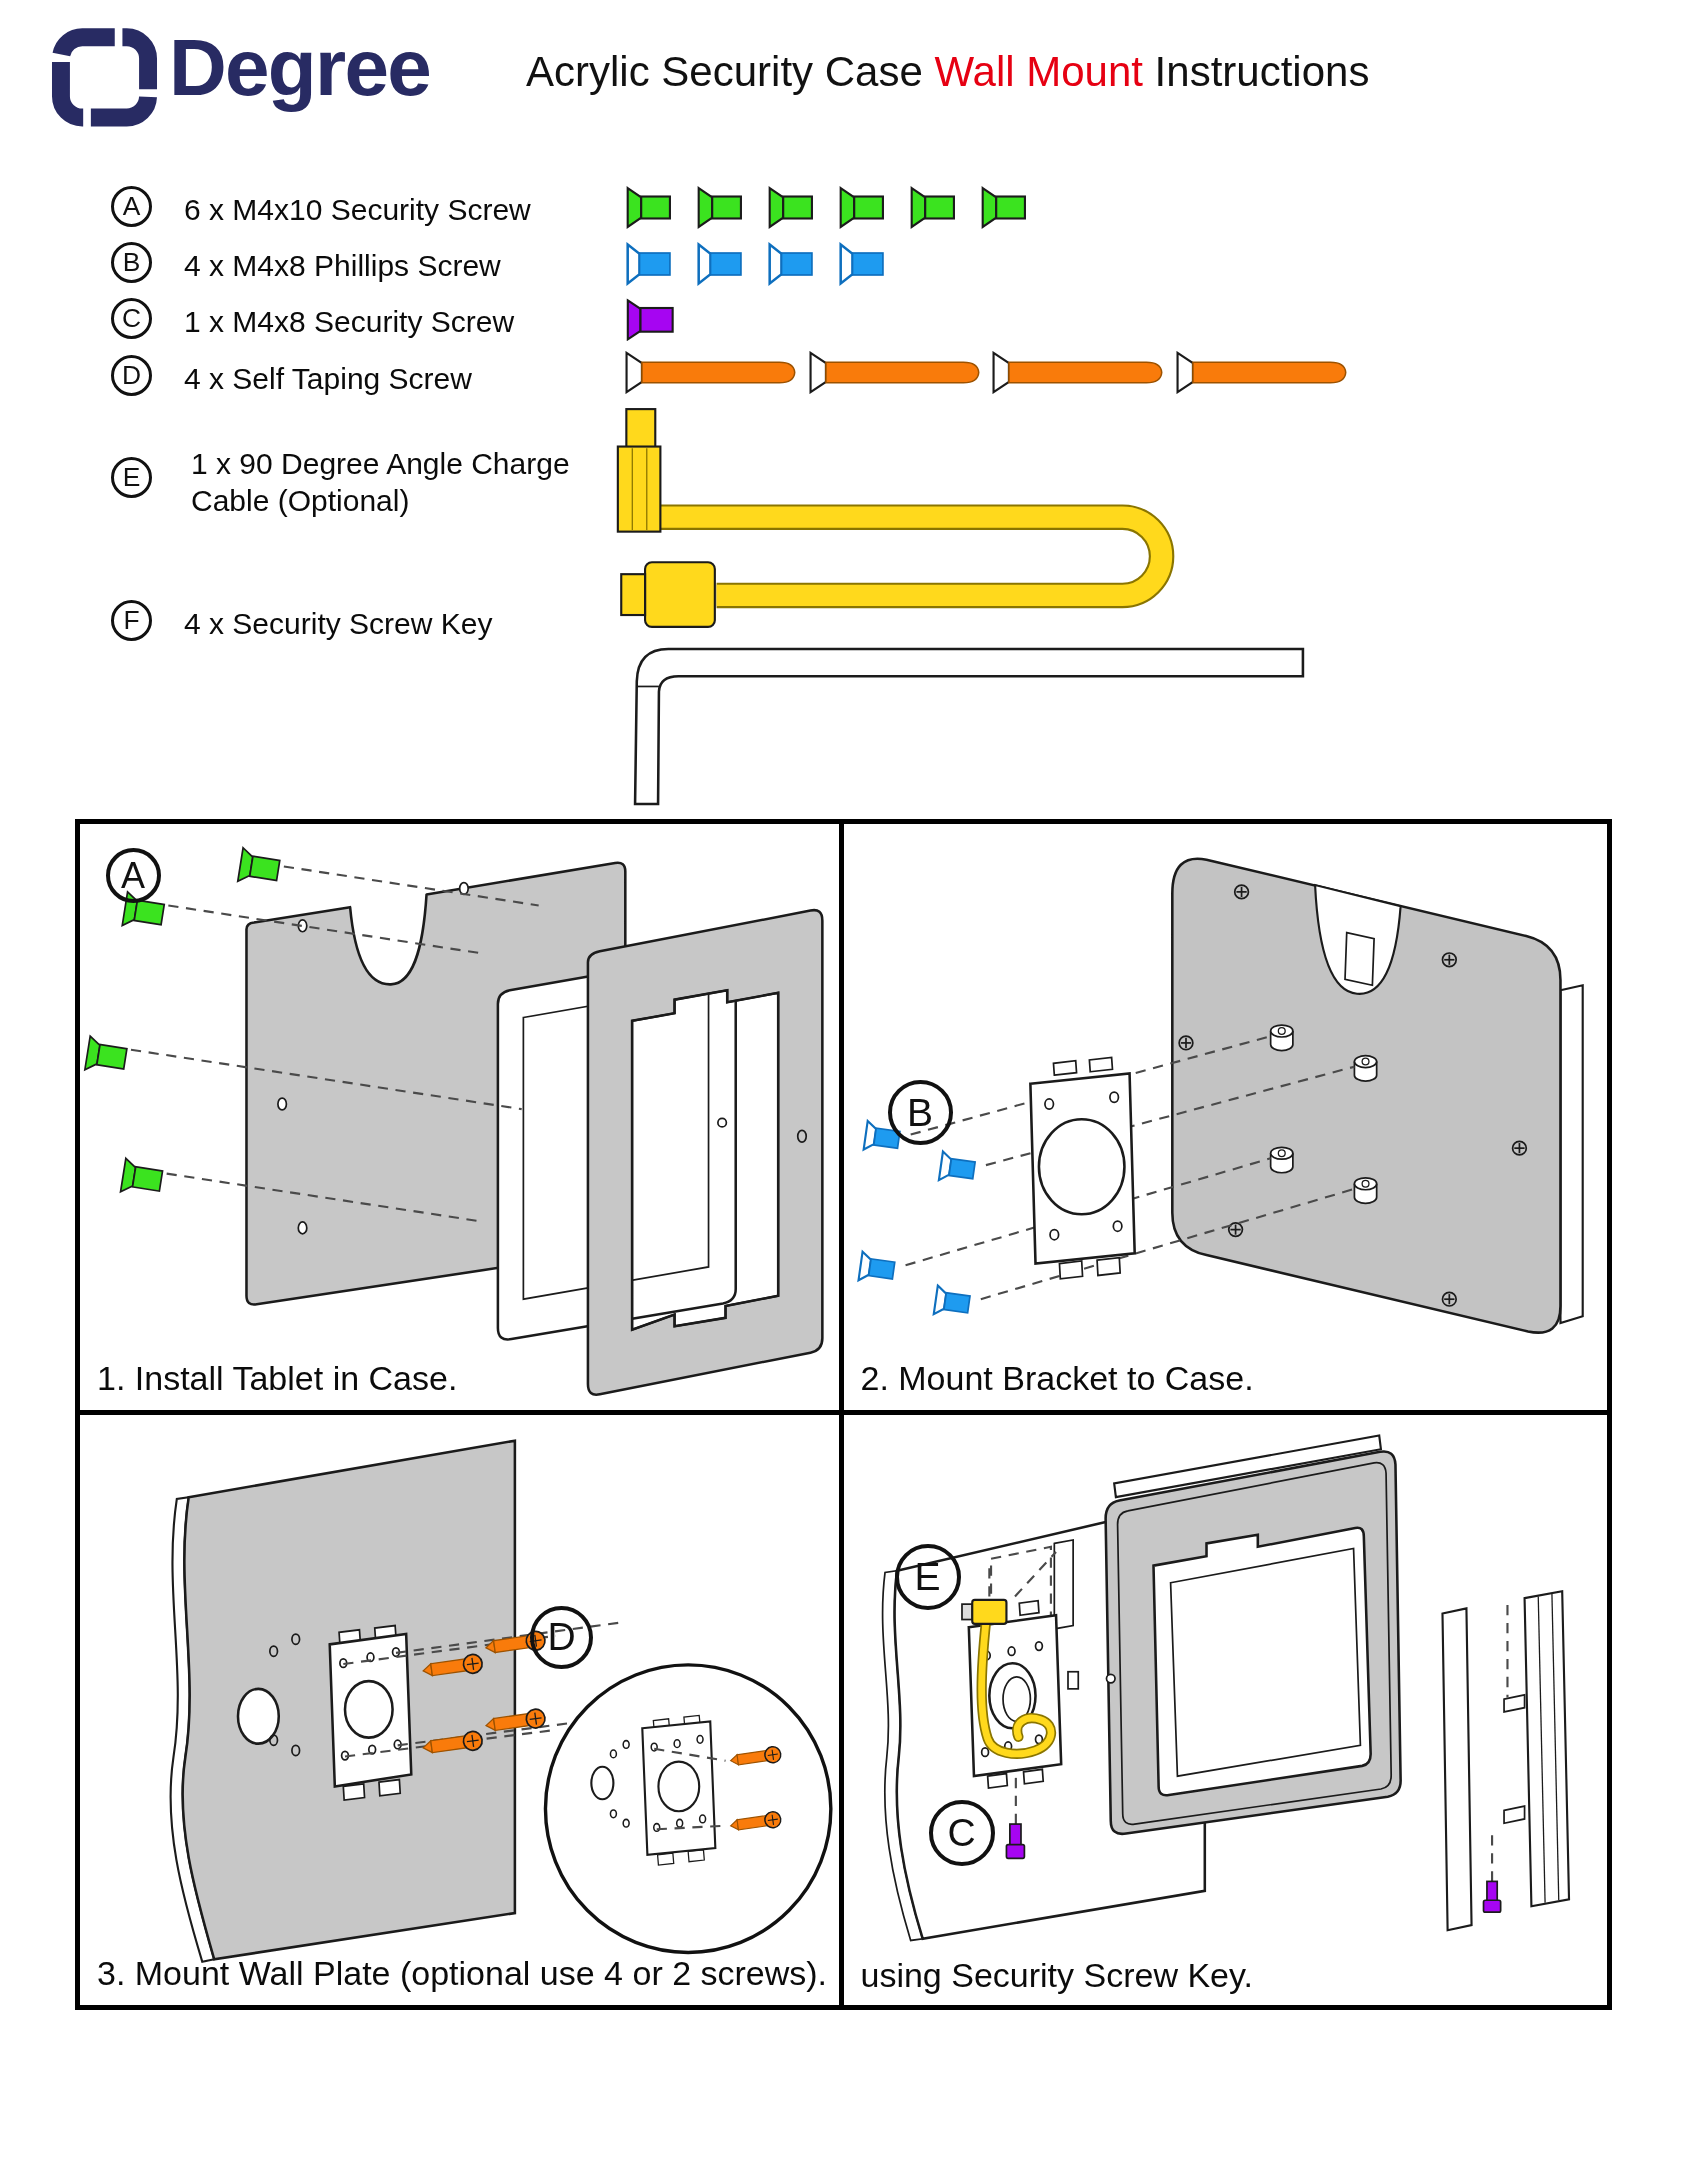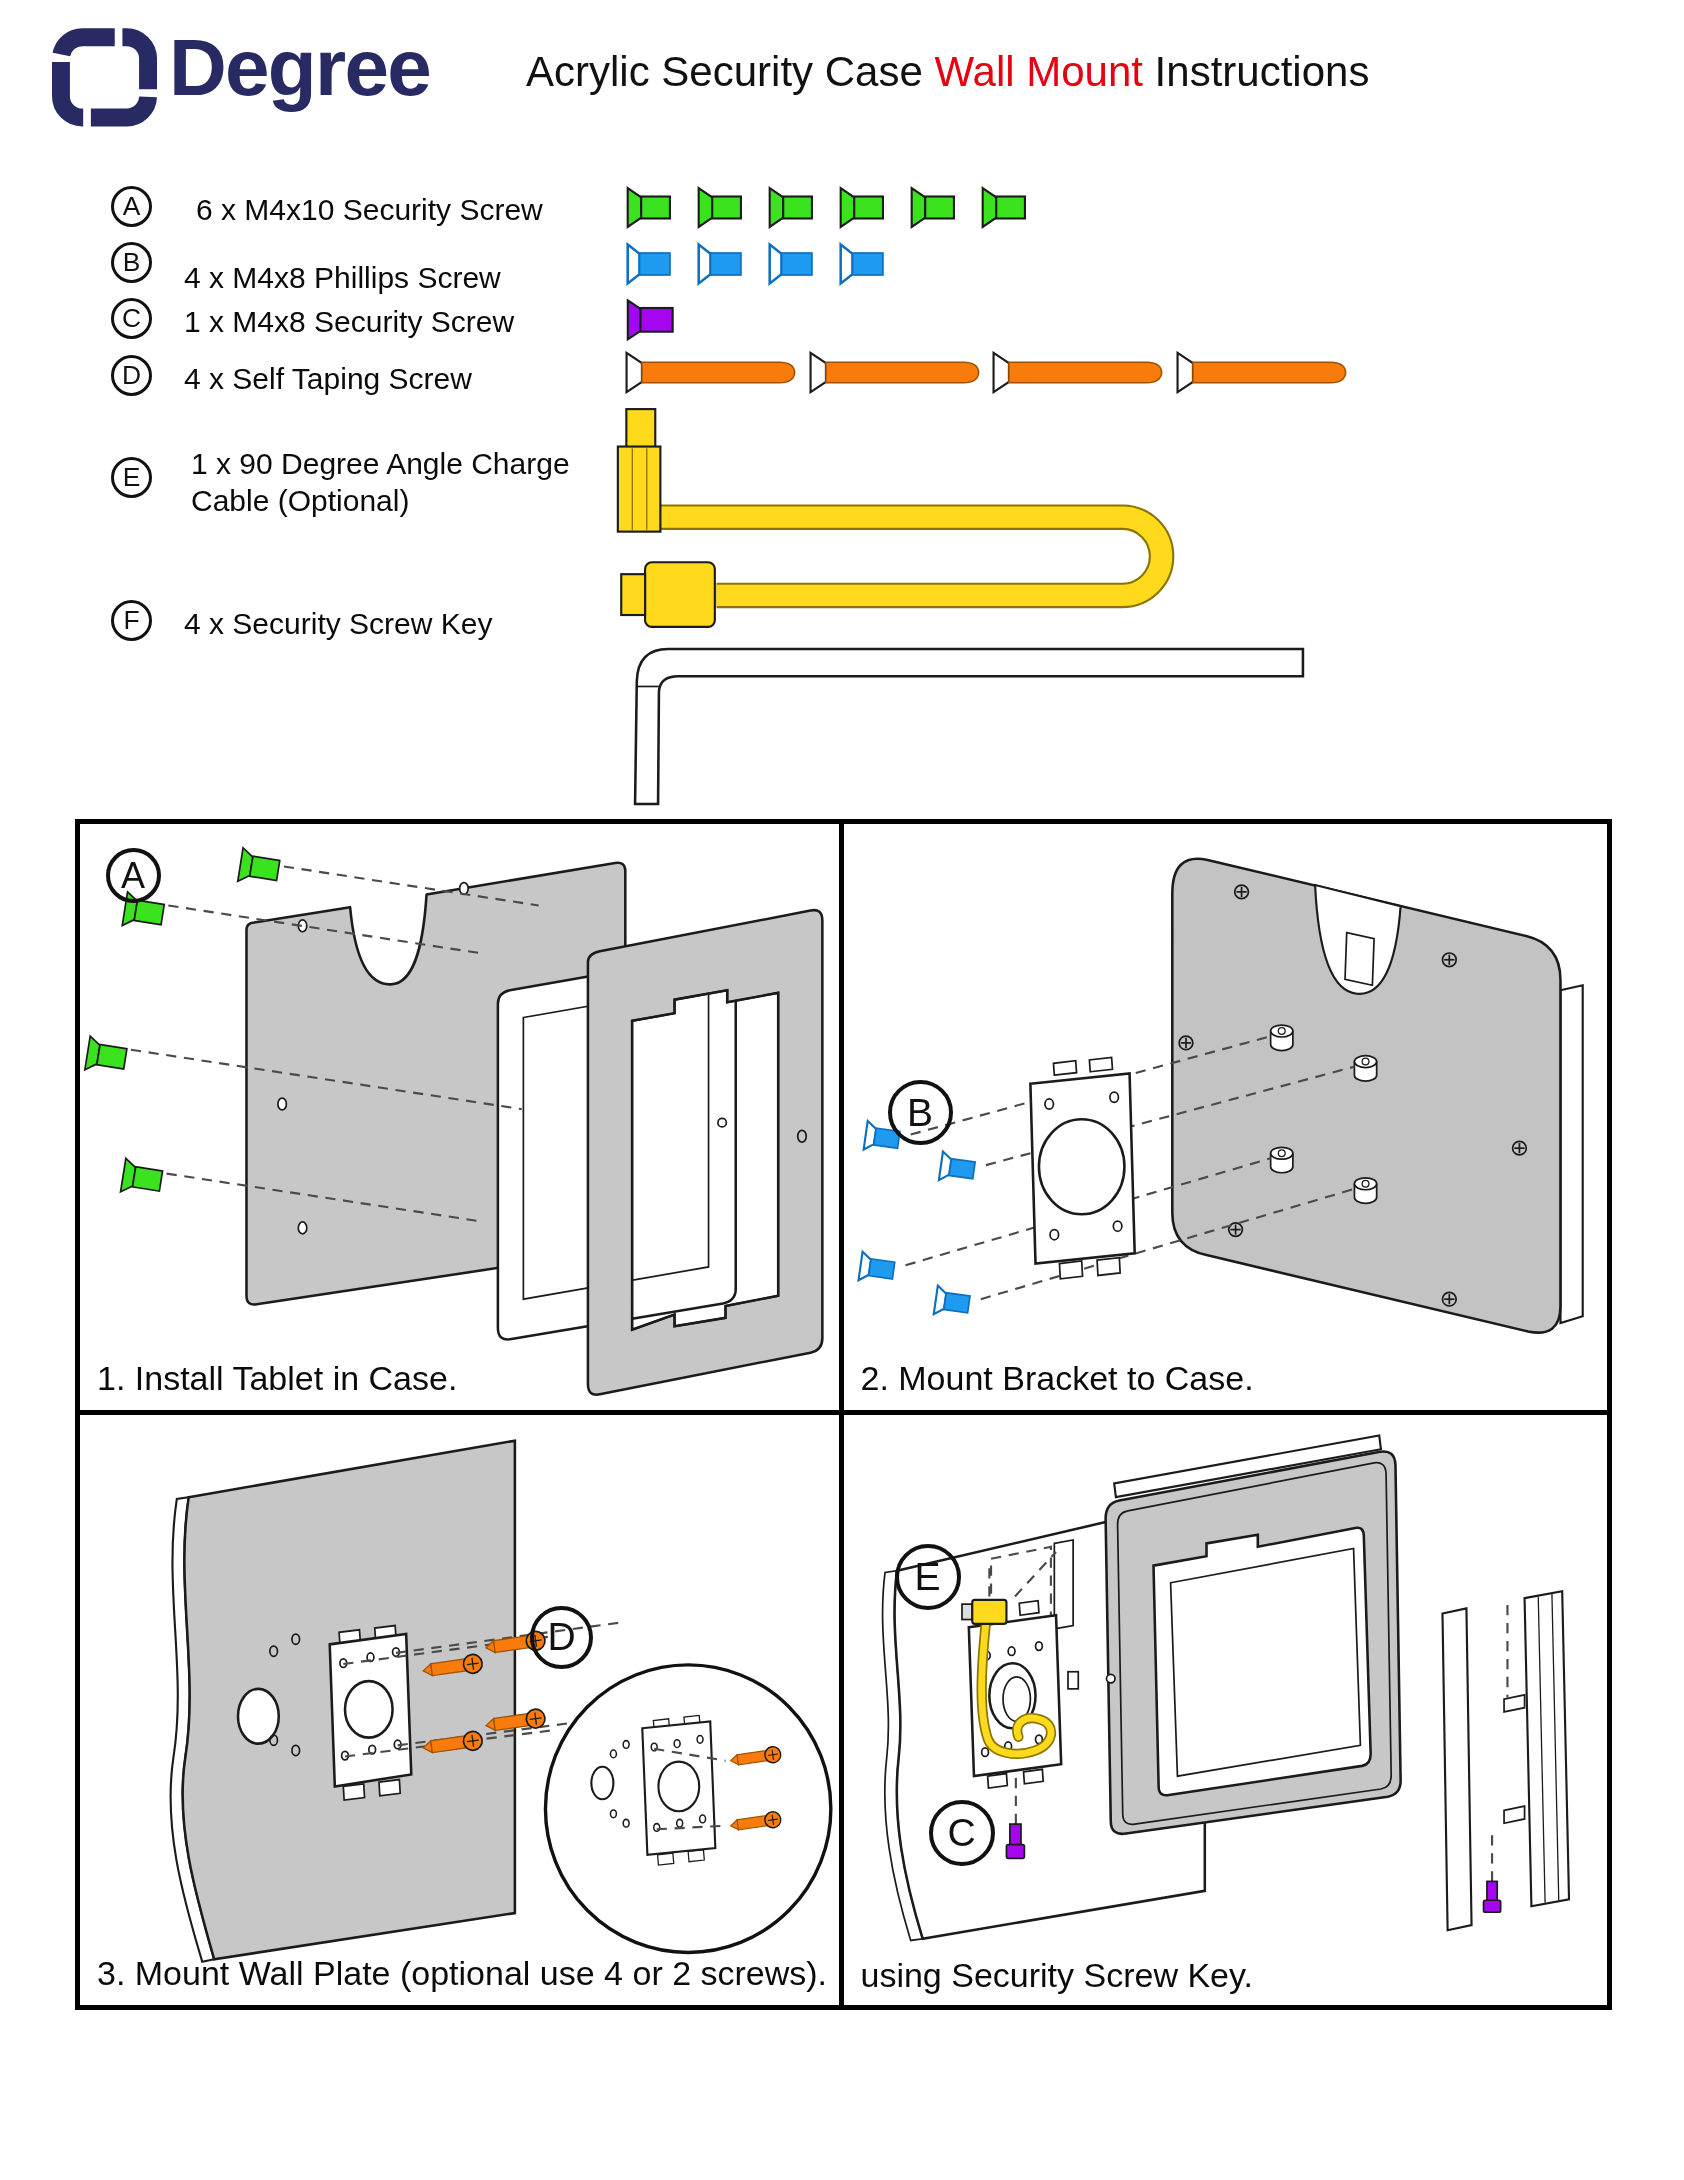--- a/index.html
+++ b/index.html
@@ -57,24 +57,24 @@
     <svg class="logo-icon" viewBox="0 0 130 118">
       <rect x="14" y="13" width="102" height="94" rx="25" fill="none" stroke="var(--navy,#282B63)" stroke-width="21" stroke-dasharray="80 9" stroke-dashoffset="42"></rect>
     </svg>
     <div class="brand">Degree</div>
     <div class="title"><span>Acrylic Security Case </span><span class="accent">Wall Mount</span><span> Instructions</span></div>
   </div>
 
   <div>
 
     <div class="part-circle" style="left:111px;top:186px;">A</div>
-    <div class="part-label" style="left:196px;top:191px;">6 x M4x10 Security Screw</div>
+    <div class="part-label" style="left:184px;top:191px;">6 x M4x10 Security Screw</div>
 
     <div class="part-circle" style="left:111px;top:242px;">B</div>
-    <div class="part-label" style="left:184px;top:247px;margin-top:12px;">4 x M4x8 Phillips Screw</div>
+    <div class="part-label" style="left:184px;top:247px;">4 x M4x8 Phillips Screw</div>
 
     <div class="part-circle" style="left:111px;top:298px;">C</div>
     <div class="part-label" style="left:184px;top:303px;">1 x M4x8 Security Screw</div>
 
     <div class="part-circle" style="left:111px;top:355px;">D</div>
     <div class="part-label" style="left:184px;top:360px;">4 x Self Taping Screw</div>
 
     <div class="part-circle" style="left:111px;top:457px;">E</div>
     <div class="part-label" style="left:184px;top:445px;width:392px;margin-left:7px;">1 x 90 Degree Angle Charge Cable (Optional)</div>
 

